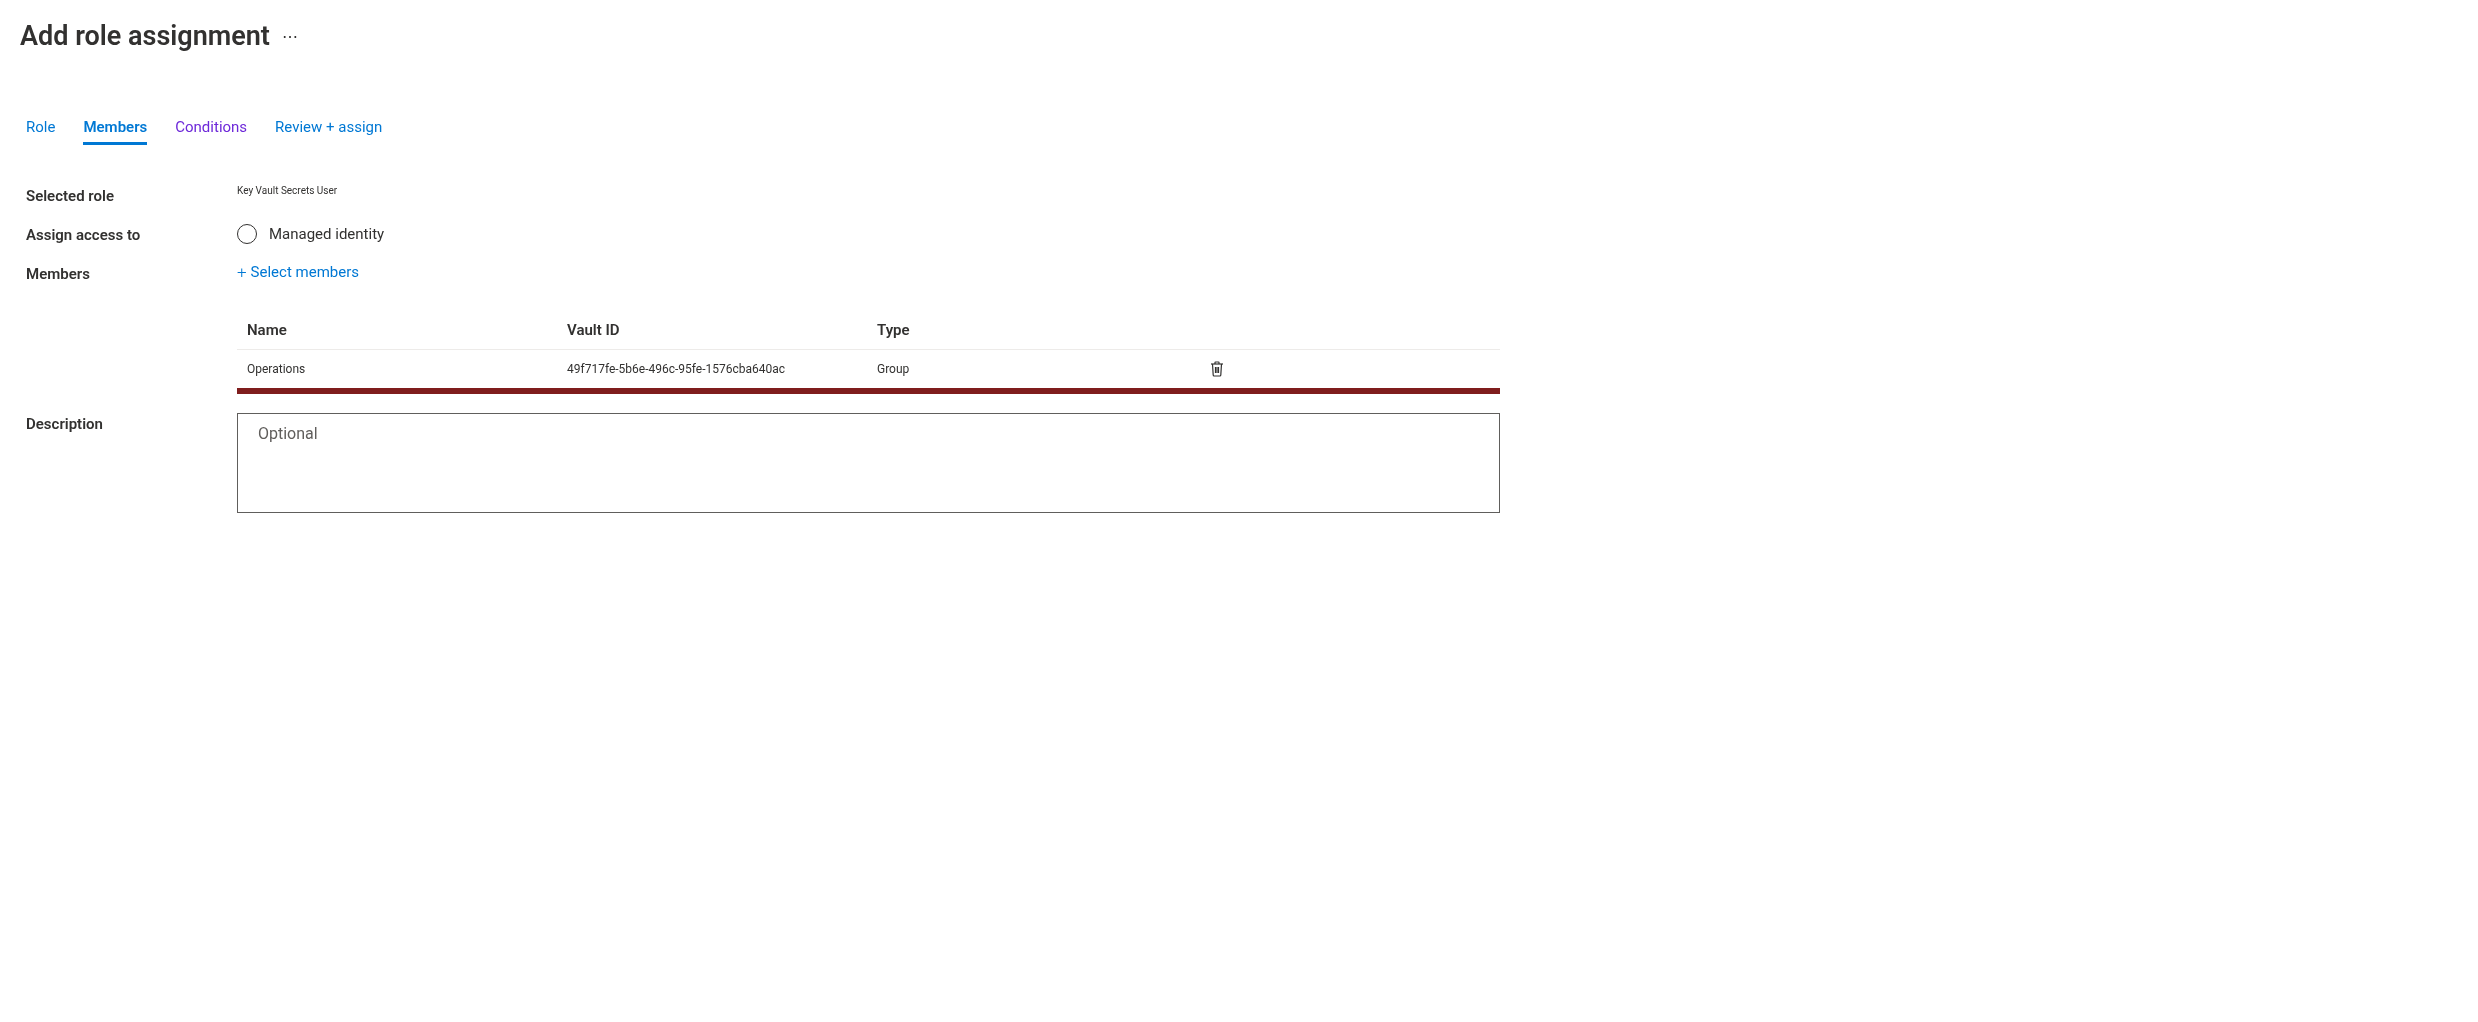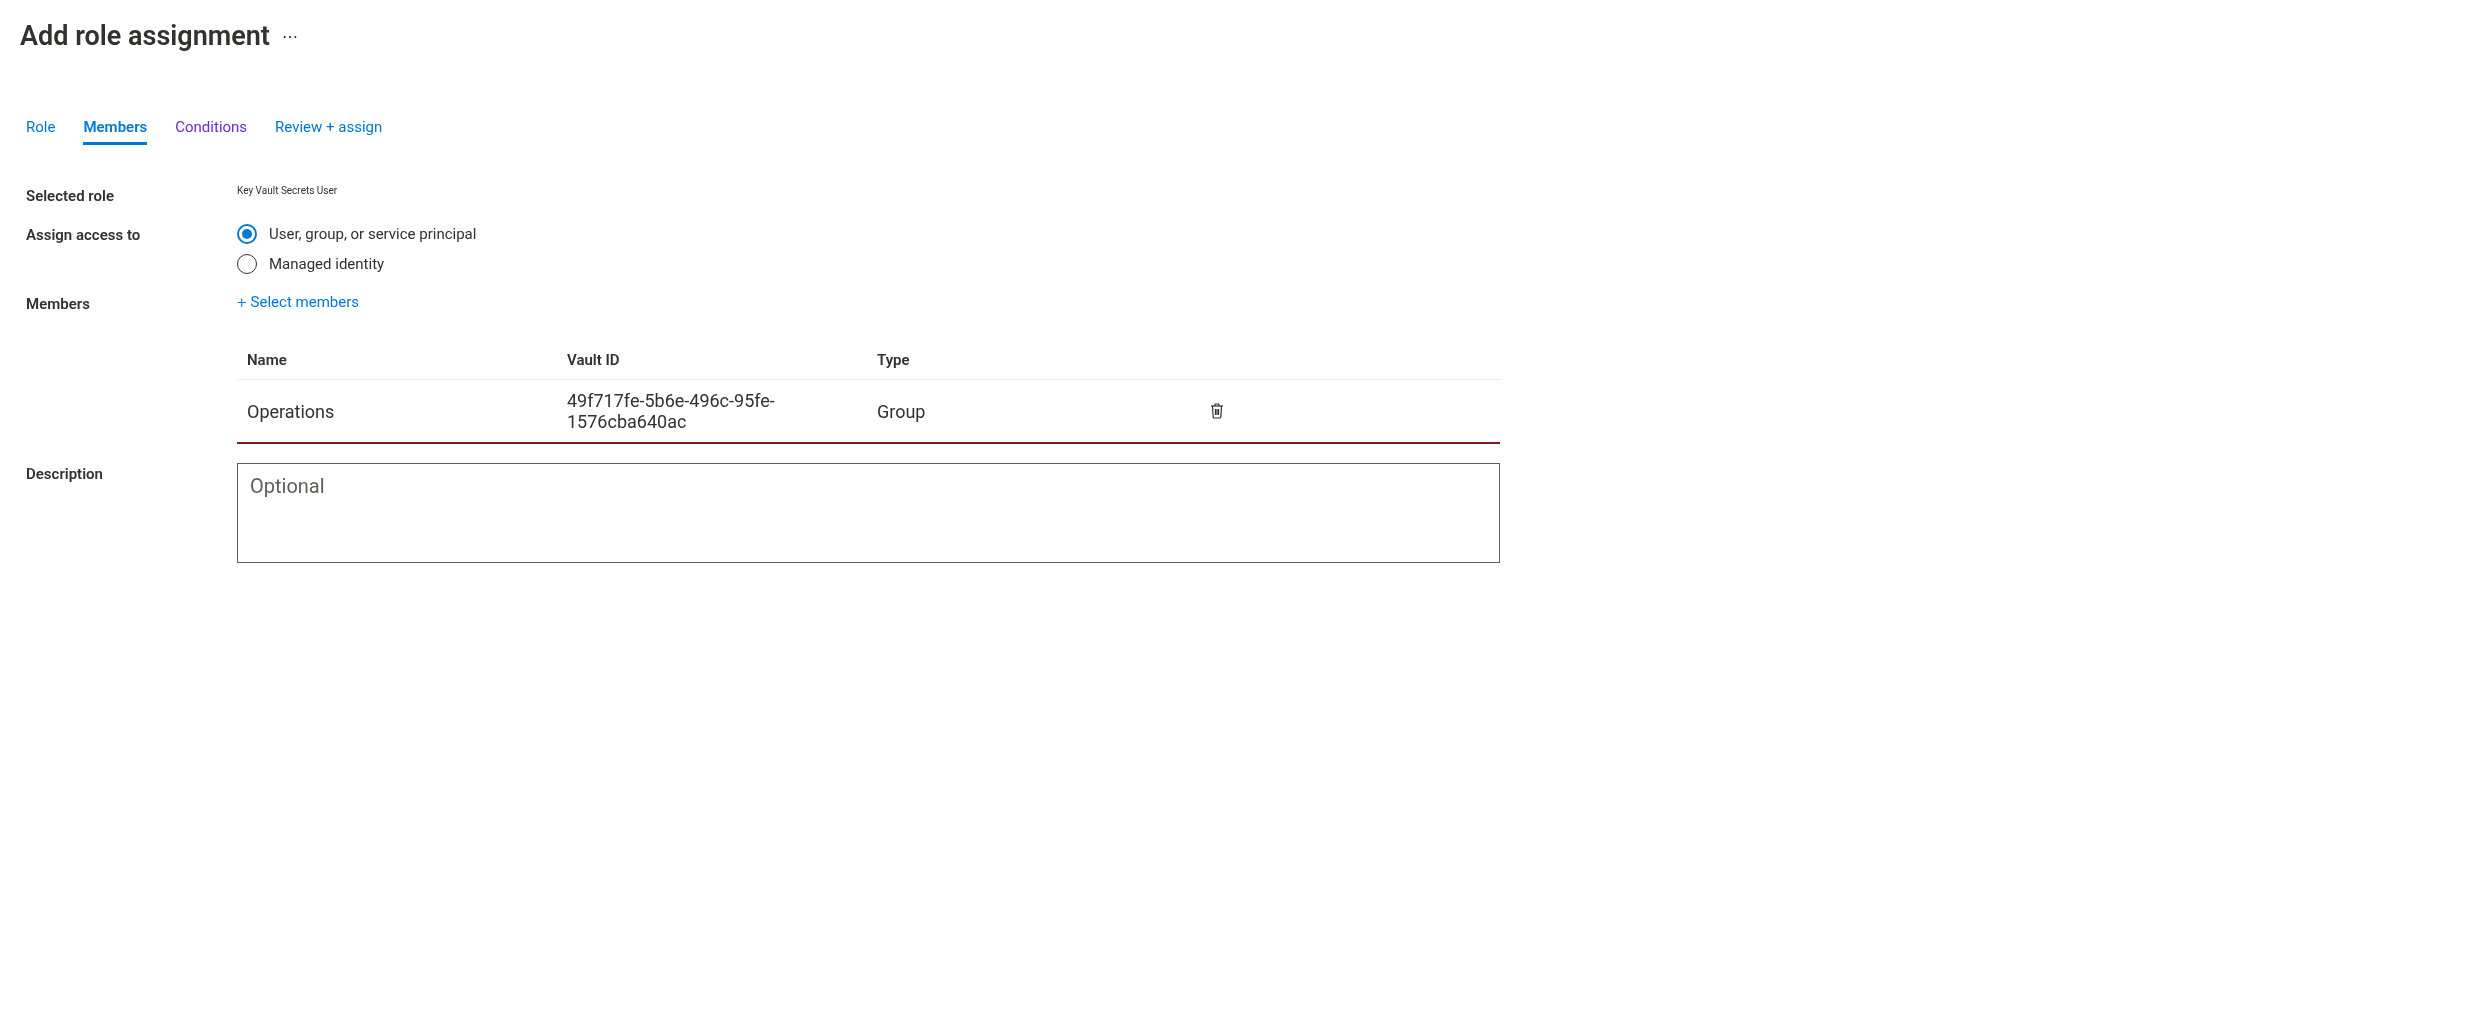--- a/index.html
+++ b/index.html
@@ -127,39 +127,39 @@
       grid-template-columns: 320px 310px 320px 40px;
       align-items: center;
       padding: 10px 10px;
     }
     .table-header-row {
       border-bottom: 1px solid #edebe9;
       font-weight: 600;
       font-size: 15px;
     }
     .table-data-row {
-      border-bottom: 2px solid #7f1d1d;
-      font-size: 18px;
+      border-bottom: 6px solid #7f1d1d;
+      font-size: 12px;
     }
     .trash-btn {
       cursor: pointer;
       display: flex;
       justify-content: center;
       align-items: center;
       color: #323130;
     }
     .trash-btn svg { width: 16px; height: 18px; }
 
     .description-area {
       width: 100%;
       min-height: 100px;
       border: 1px solid #605E5C;
-      padding: 10px 12px;
+      padding: 10px 20px;
       font-family: inherit;
-      font-size: 20px;
+      font-size: 16px;
       resize: none;
       outline: none;
     }
     .description-area::placeholder { color: #605E5C; }
 
     .members-value { display: flex; flex-direction: column; }
   </style>
 </head>
 <body>
 
@@ -175,26 +175,20 @@
   <div class="tab">Review + assign</div>
 </div>
 
 <div class="form-section">
 
   <div class="form-label">Selected role</div>
   <div class="form-value">Key Vault Secrets User</div>
 
   <div class="form-label">Assign access to</div>
   <div class="radio-group">
-    <div class="radio-option">
-      <span class="radio-circle checked">
-          <span class="radio-dot"></span>
-        </span>
-      <span class="radio-label">User, group, or service principal</span>
-    </div>
     <div class="radio-option">
       <span class="radio-circle"></span>
       <span class="radio-label">Managed identity</span>
     </div>
   </div>
 
   <div class="form-label">Members</div>
   <div class="members-value">
     <div class="select-link">
       <span class="plus-icon">+</span>

